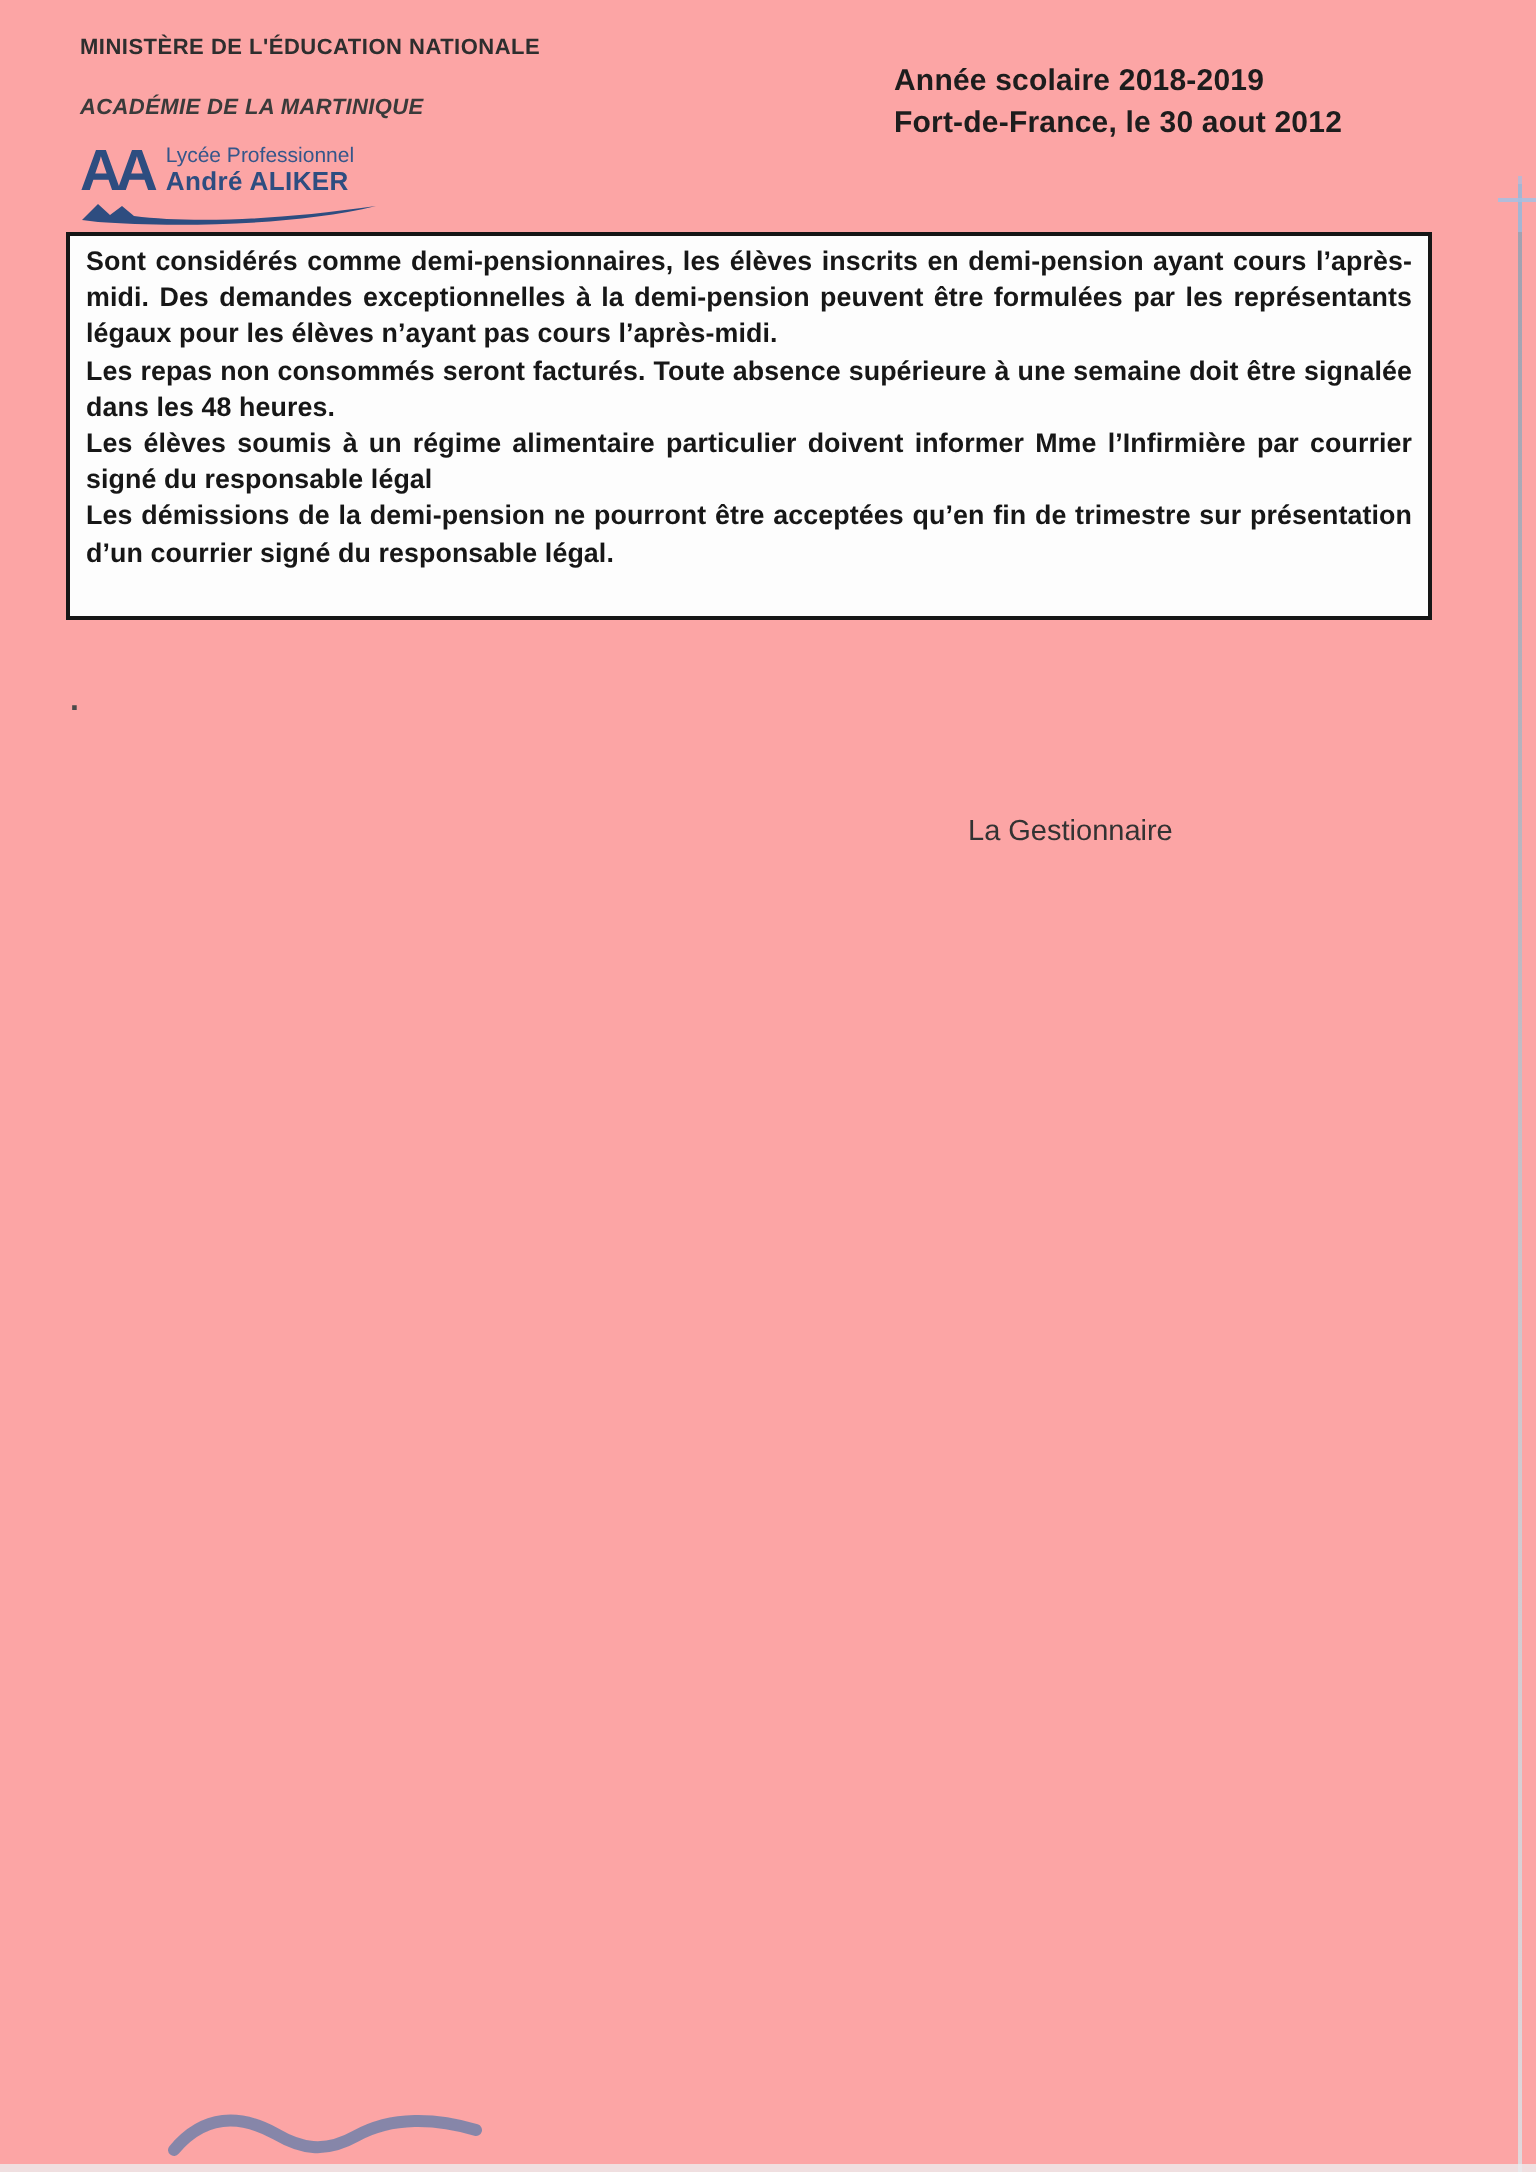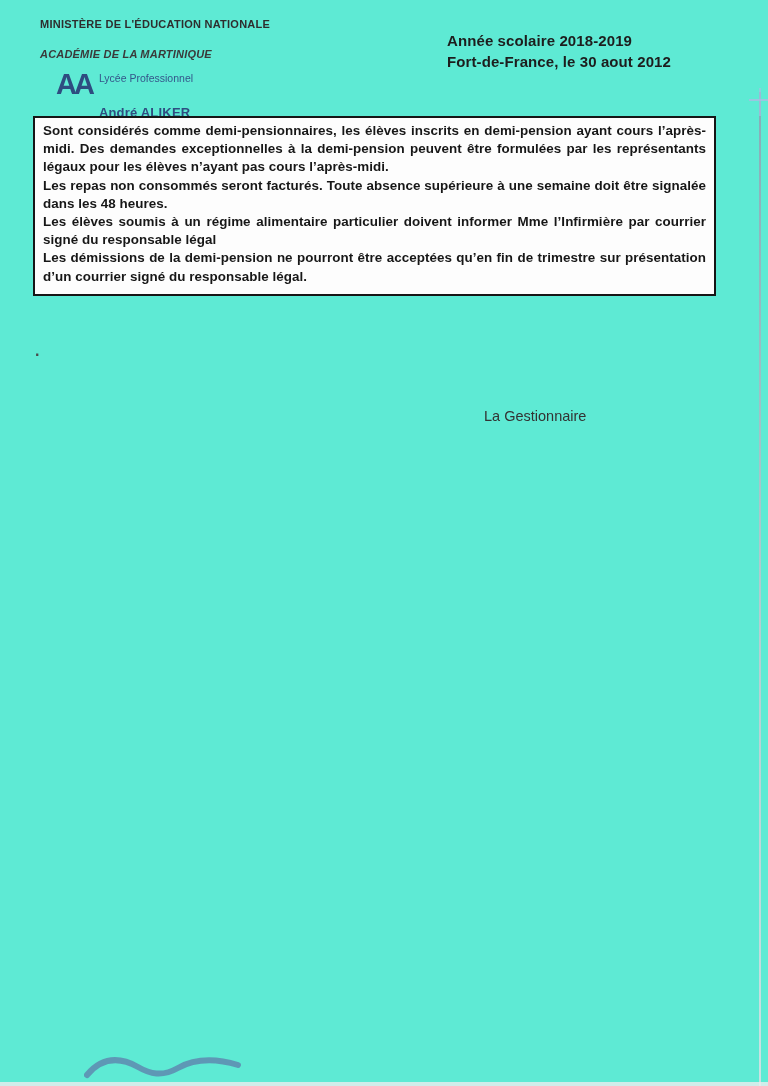--- a/index.html
+++ b/index.html
@@ -1,42 +1,42 @@
 <!DOCTYPE html>
 <html><head>
 <meta charset="utf-8">
 <style>
   html,body{margin:0;padding:0;background:#e8e8e8;}
   .page{
     position:relative;
     width:768px;height:1086px;
     margin:0 auto;
-    background:#5eead4;
+    background:#fca5a5;
     overflow:hidden;
     font-family:"Liberation Sans", sans-serif;
     color:#1c1c1c;
   }
   
   .hdr-left{position:absolute;left:40px;top:18px;}
   .ministry{font-size:11px;font-weight:700;letter-spacing:.25px;color:#2e2e2e;}
   .academy{font-size:11px;font-weight:700;font-style:italic;letter-spacing:.2px;color:#3a3a3a;margin-top:18px;}
   .logo{margin-top:12px;position:relative;width:170px;}
-  .logo-row{display:flex;align-items:flex-start;margin-left:16px;}
+  .logo-row{display:flex;align-items:flex-end;}
   .monogram{font-size:29px;font-weight:700;letter-spacing:-3px;line-height:24px;color:#2e4d80;}
-  .logo-text{margin-left:7px;display:flex;flex-direction:column;gap:22px;}
+  .logo-text{margin-left:7px;display:flex;flex-direction:column;}
   .logo-line1{font-size:10.5px;color:#35568a;line-height:12px;}
   .logo-line2{font-size:13px;font-weight:700;color:#2e4d80;line-height:14px;letter-spacing:.2px;}
   .swoosh{display:block;margin-top:0px;}
   
   .hdr-right{position:absolute;left:447px;top:30px;font-size:15px;font-weight:700;color:#1d1d1d;line-height:21px;letter-spacing:.1px;}
   
   .notice{
     position:absolute;left:33px;top:116px;width:683px;box-sizing:border-box;
     border:2px solid #161616;
-    padding:4px 8px 8px 8px;
+    padding:4px 8px 22px 8px;
     background:#fdfdfd;
   }
   .notice p{
     margin:0;
     font-size:13.4px;font-weight:700;line-height:18.2px;
     text-align:justify;text-align-last:left;
     color:#171717;letter-spacing:.05px;
   }
   
   .stray{position:absolute;left:35px;top:342px;font-size:16px;font-weight:700;color:#4a4a4a;}

